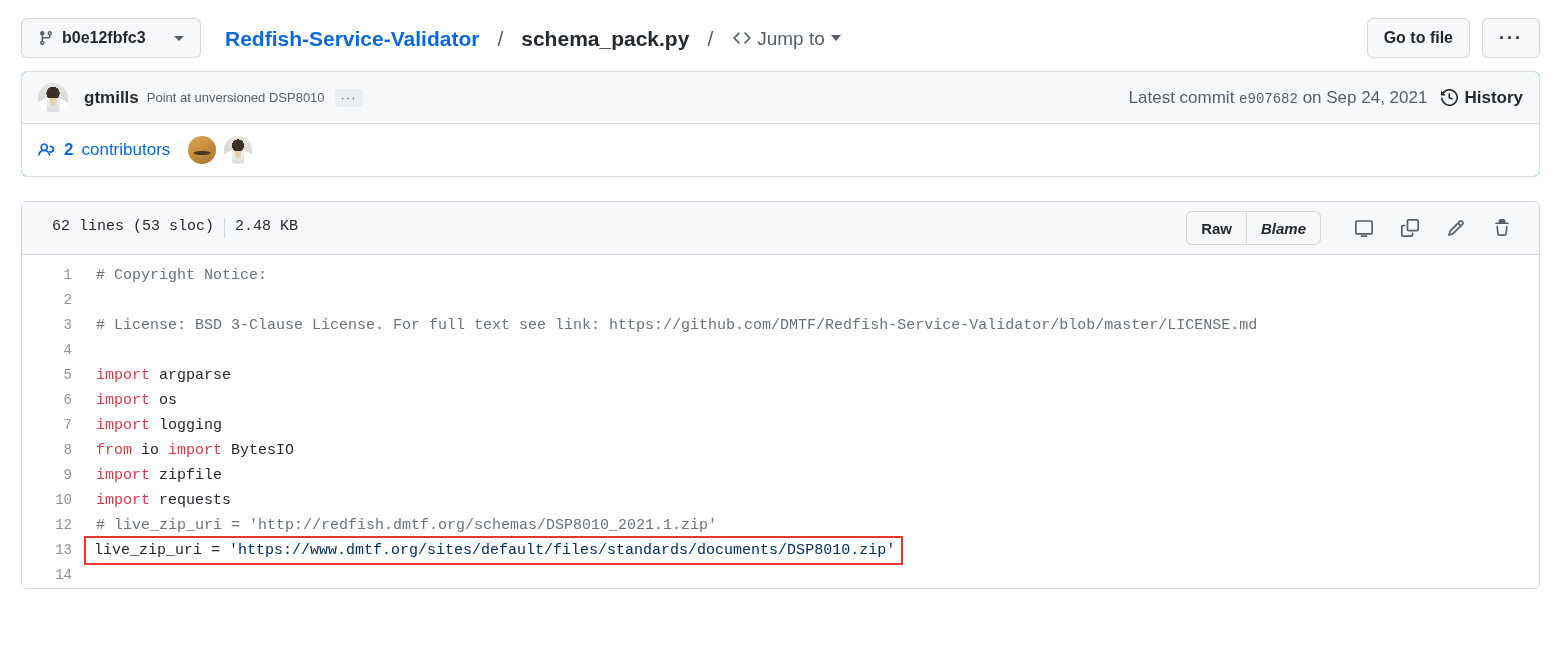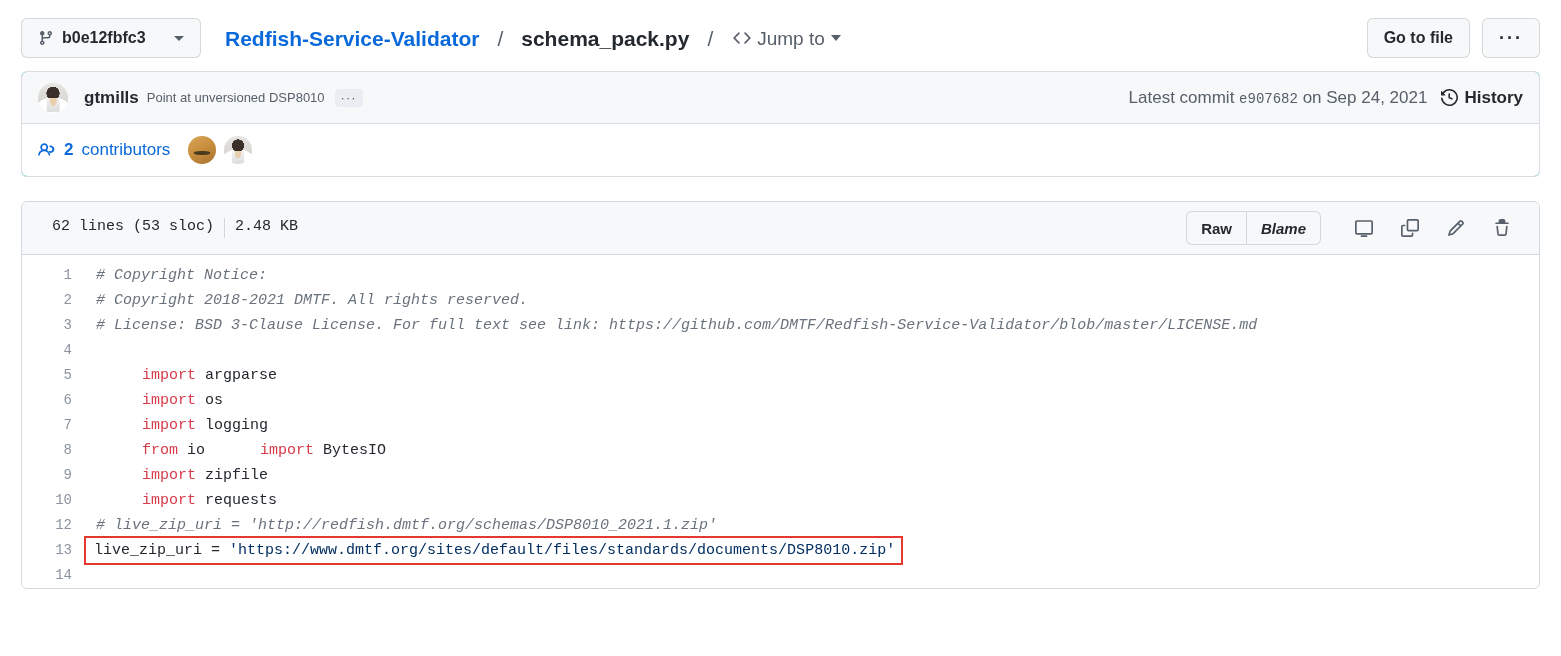--- a/index.html
+++ b/index.html
@@ -299,22 +299,22 @@
     padding-right: 10px;
     color: #8b949e;
     user-select: none;
     font-size: 14px;
   }
   .lc {
     padding-left: 14px;
     white-space: pre;
     color: #24292f;
   }
-  .cm { color: #6a737d; font-style: italic; }
-  .kw { color: #d73a49; margin-left: 46px; }
+  .cm { color: #6a737d; }
+  .kw { color: #d73a49; }
   .st { color: #032f62; }
   .nm { color: #24292f; }
 
   .code-line.annotated .lc {
     outline: 2px solid #e5392f;
     outline-offset: 0;
     display: inline-block;
     margin-left: 4px;
     padding-left: 8px;
     padding-right: 6px;
@@ -446,21 +446,20 @@
       </div>
     </div>
 
     <div class="code-area" id="code-area">
         <div class="code-line">
           <span class="ln">1</span>
           <span class="lc"><span class="cm"># Copyright Notice:</span></span>
         </div>
         <div class="code-line">
           <span class="ln">2</span>
-          <span class="lc"><span class="cm"># Copyright 2018-2021 DMTF. All rights reserved.</span></span>
         </div>
         <div class="code-line">
           <span class="ln">3</span>
           <span class="lc"><span class="cm"># License: BSD 3-Clause License. For full text see link: https://github.com/DMTF/Redfish-Service-Validator/blob/master/LICENSE.md</span></span>
         </div>
         <div class="code-line">
           <span class="ln">4</span>
           <span class="lc">&nbsp;</span>
         </div>
         <div class="code-line">

